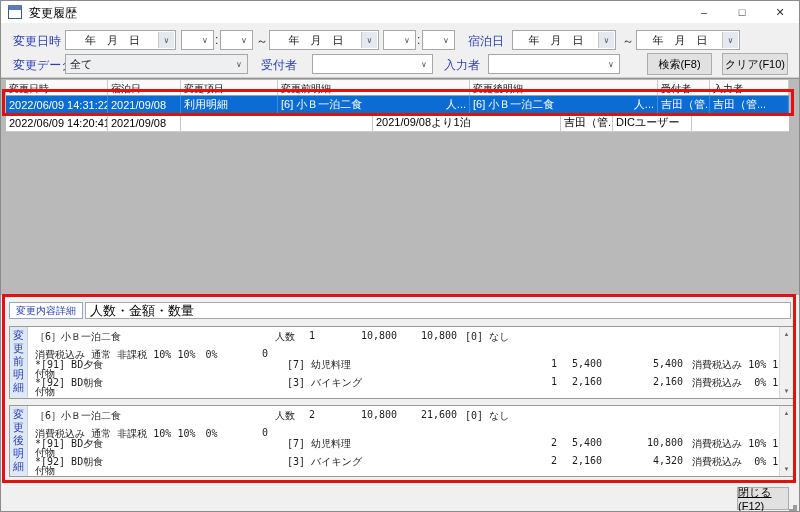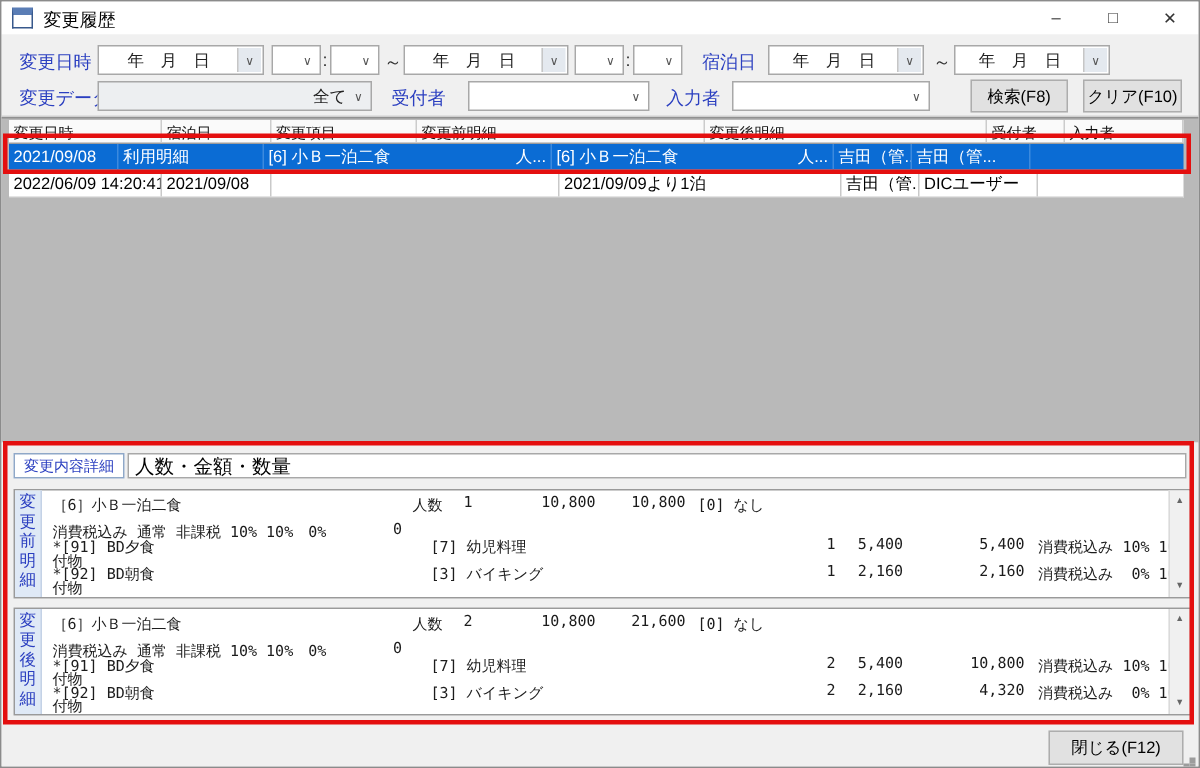--- a/index.html
+++ b/index.html
@@ -17,21 +17,21 @@
              font-size:11px; color:#333; }
 
   
   .filters { position:absolute; top:22px; left:0; right:0; height:55px; background:#f0f0f0;
              border-bottom:1px solid #cfcfcf; }
   .flabel { position:absolute; font-size:12px; color:#2b3fc0; white-space:nowrap; }
   .sep { position:absolute; font-size:12px; color:#333; }
   .combo { position:absolute; height:20px; background:#fff; border:1px solid #a8a8a8;
            font-size:11px; color:#222; }
   .combo .val { position:absolute; left:0; right:16px; top:2px; text-align:center; white-space:nowrap; }
-  .combo .val.left { text-align:right; padding-left:4px; }
+  .combo .val.left { text-align:left; padding-left:4px; }
   .arrow { position:absolute; right:0; top:0; bottom:0; width:16px; display:flex;
            align-items:center; justify-content:center; color:#555; font-size:8px; }
   .btnarrow { right:1px; top:1px; bottom:1px; background:#e4e9ef; border-left:1px solid #c6c6c6; }
   .combo.greyfill { background:#edeff1; }
   .btn { position:absolute; height:22px; background:#e1e1e1; border:1px solid #adadad;
          font-size:11px; color:#000; display:flex; align-items:center; justify-content:center; }
 
   
   .gridarea { position:absolute; top:77px; left:0; right:0; height:217px; background:#b9b9b9;
               border-top:1px solid #909090; }
@@ -81,21 +81,21 @@
   .p-amt{left:585px;width:70px;text-align:right}.p-taxr{left:664px}
   .p-sub{left:7px}
   .secscroll { position:absolute; right:0; top:0; bottom:0; width:14px; background:#f0f0f0;
                border-left:1px solid #dadada; }
   .scr-up, .scr-dn { position:absolute; left:0; right:0; height:12px; display:flex;
                      align-items:center; justify-content:center; font-size:6px; color:#666; }
   .scr-up{top:1px} .scr-dn{bottom:1px}
 
   
   .footer { position:absolute; top:483px; left:0; right:0; bottom:0; background:#f0f0f0; }
-  .closebtn { right:10px; top:3px; width:90px; height:23px; }
+  .closebtn { right:10px; top:3px; width:52px; height:23px;text-decoration:underline; }
   .grip { position:absolute; right:2px; bottom:2px; width:4px; height:4px; background:#9c9c9c;
           box-shadow:-4px 4px 0 #9c9c9c, 0 4px 0 #9c9c9c, -8px 8px 0 0 #9c9c9c00; }
 </style>
 </head>
 <body>
 
 <div class="window">
 
   <div class="titlebar">
     <div class="app-icon"></div>
@@ -166,41 +166,42 @@
       <div class="ghead">
         <div class="gc c1">変更日時</div>
         <div class="gc c2">宿泊日</div>
         <div class="gc c3">変更項目</div>
         <div class="gc c4">変更前明細</div>
         <div class="gc c5">変更後明細</div>
         <div class="gc c6">受付者</div>
         <div class="gc c7">入力者</div>
       </div>
       <div class="grow sel">
+        <div class="gc c1">2022/06/09 14:31:22</div>
         <div class="gc c2">2021/09/08</div>
         <div class="gc c3">利用明細</div>
         <div class="gc c4">
             <span>[6] 小Ｂ一泊二食</span>
             <span>人...</span>
           </div>
         <div class="gc c5">
             <span>[6] 小Ｂ一泊二食</span>
             <span>人...</span>
           </div>
         <div class="gc c6">吉田（管...</div>
         <div class="gc c7">吉田（管...</div>
       </div>
       <div class="grow">
         <div class="gc c1">2022/06/09 14:20:41</div>
         <div class="gc c2">2021/09/08</div>
         <div class="gc c4">
             <span></span>
           </div>
         <div class="gc c5">
-            <span>2021/09/09より1泊</span>
+            <span>2021/09/08より1泊</span>
           </div>
         <div class="gc c6">吉田（管...</div>
         <div class="gc c7">DICユーザー</div>
       </div>
     </div>
   </div>
 
   <div class="detail">
     <div class="tab">変更内容詳細</div>
     <div class="field">人数・金額・数量</div>

